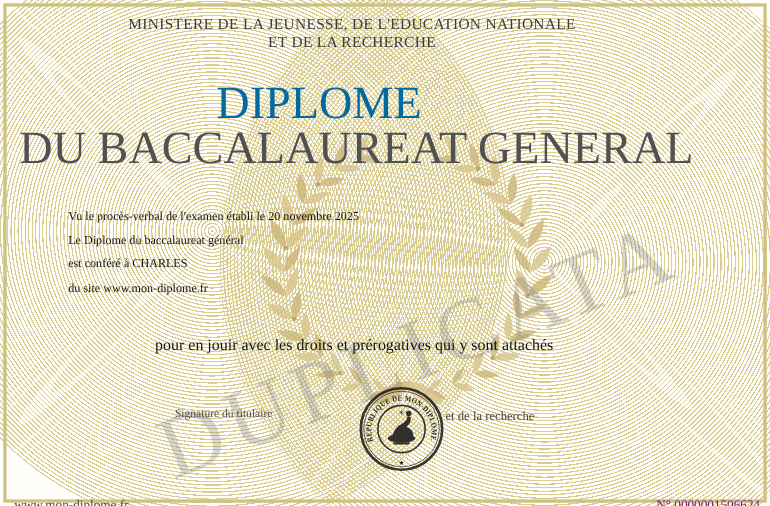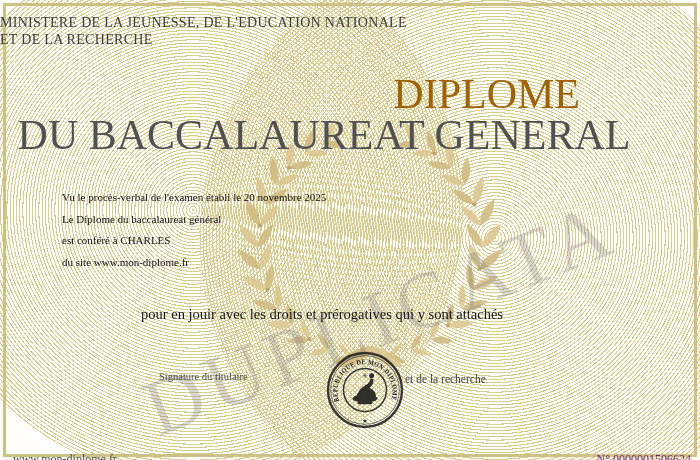--- a/index.html
+++ b/index.html
@@ -23,23 +23,23 @@
   #watermark{
     position:absolute;left:148px;top:372px;z-index:2;
     font-size:80px;line-height:80px;letter-spacing:7px;white-space:nowrap;
     color:rgba(118,118,118,0.28);transform:rotate(-22deg);transform-origin:left center;
     font-family:"Liberation Serif","DejaVu Serif",serif;
   }
   #frame{
     position:absolute;inset:3px;border:3px solid #cfc083;z-index:3;pointer-events:none;
   }
   .txt{position:absolute;z-index:4;}
-  #header{left:0;top:14px;width:640px;font-size:14px;line-height:17px;
+  #header{left:0;top:14px;width:640px;text-align:center;font-size:14px;line-height:17px;
     color:#3c3c3c;letter-spacing:0.3px;}
-  #title1{left:0;top:72px;width:580px;text-align:right;font-size:42px;line-height:44px;color:#a16207;}
+  #title1{left:0;top:72px;width:580px;text-align:center;font-size:42px;line-height:44px;color:#0369a1;}
   #title2{left:0;top:112px;width:648px;text-align:center;font-size:42px;line-height:46px;color:#515151;}
   #body-block{left:62px;top:187px;width:520px;font-size:11px;line-height:21.5px;color:#131313;}
   #rights-line{left:0;top:306px;width:596px;text-align:center;font-size:14.5px;color:#131313;padding-left:24px;}
   #signature-label{left:159px;top:371px;font-size:10.5px;color:#4a4a4a;font-family:Liberation Serif, serif;}
   #ministry{left:405px;top:369px;width:240px;font-size:11.5px;line-height:21px;color:#3e3e3e;}
   #website{left:13px;top:420px;font-size:12px;color:#4a4a4a;margin-top:32px;}
   #serial{right:9px;top:424px;font-size:12px;color:#701a75;margin-top:28px;}
   #seal{position:absolute;left:325px;top:350px;width:80px;height:80px;z-index:5;}
 </style>
 </head>

